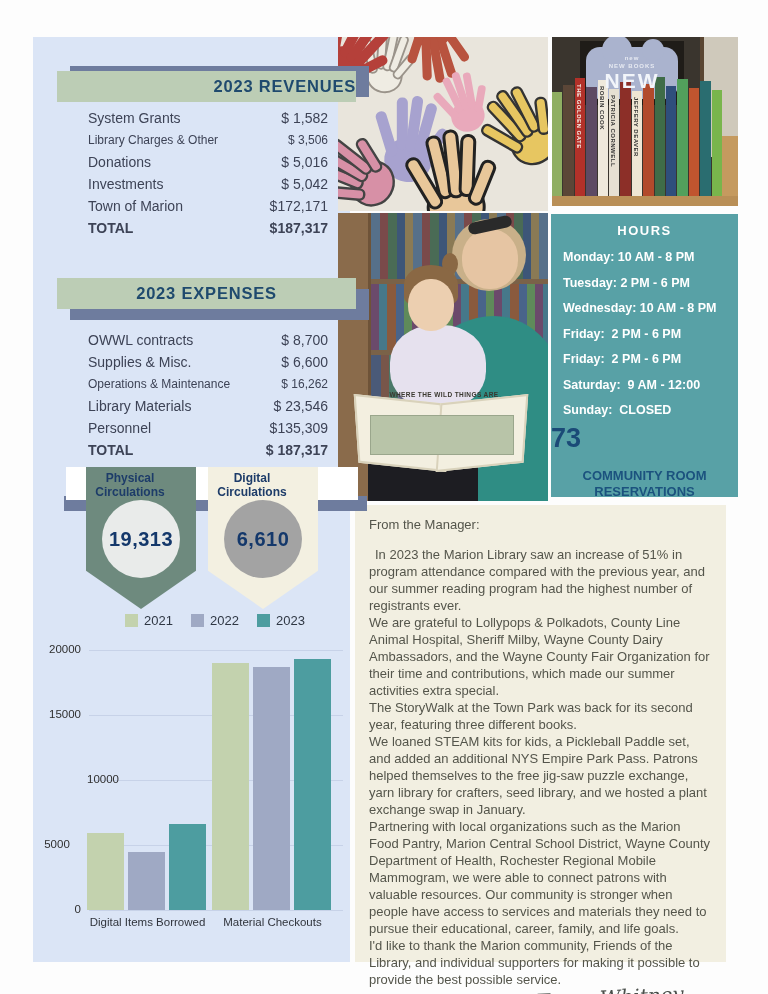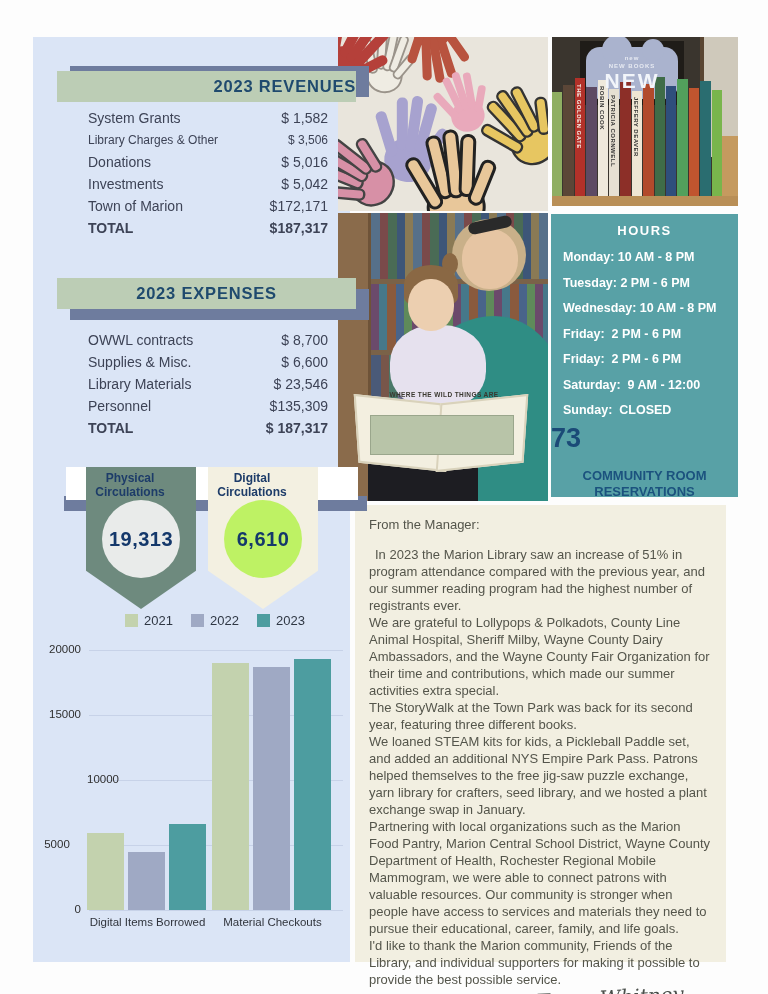--- a/index.html
+++ b/index.html
@@ -29,21 +29,21 @@
   .band-slate{left:64px;top:496px;width:303px;height:15px;background:#6e7c9e;z-index:4;}
   .band-white{left:66px;top:467px;width:292px;height:33px;background:#ffffff;z-index:5;}
   .pennant{top:467px;width:110px;height:142px;z-index:6;
            clip-path:polygon(0 0,100% 0,100% 73%,50% 100%,0 73%);}
   .pennant-1{left:86px;background:#6e8a7e;}
   .pennant-2{left:208px;background:#f3f0e1;}
   .pennant-label{position:absolute;left:0;top:5px;width:88px;text-align:center;
                  color:#1d3c69;font-weight:700;font-size:12px;line-height:1.15;}
   .pennant-circle{position:absolute;left:16px;top:33px;width:78px;height:78px;border-radius:50%;
                   display:flex;align-items:center;justify-content:center;}
-  .circle-1{background:#e9ebea;} .circle-2{background:#bef264;}
+  .circle-1{background:#e9ebea;} .circle-2{background:#a3a3a3;}
   .pennant-num{color:#14386b;font-weight:700;font-size:20px;letter-spacing:.5px;}
 
   
   .legend{left:75px;top:613px;width:280px;display:flex;justify-content:center;gap:18px;z-index:6;}
   .legend-item{display:flex;align-items:center;gap:6px;color:#2f3744;font-size:13px;font-weight:500;}
   .legend-chip{width:13px;height:13px;display:inline-block;}
 
   
   .chart{left:33px;top:640px;width:317px;height:300px;z-index:6;}
   .gridline{position:absolute;height:1px;background:#c7d2e8;left:56px;width:254px;}
@@ -155,20 +155,24 @@
     <span>2023 EXPENSES</span>
   </div>
   <div class="abs fin-table exp-table" id="expenses-rows">
       <div class="fin-row">
         <span class="fin-label">OWWL contracts</span>
         <span class="fin-val">$ 8,700</span>
       </div>
       <div class="fin-row">
         <span class="fin-label">Supplies &amp; Misc.</span>
         <span class="fin-val">$ 6,600</span>
+      </div>
+      <div class="fin-row condensed">
+        <span class="fin-label">Operations &amp; Maintenance</span>
+        <span class="fin-val">$ 16,262</span>
       </div>
       <div class="fin-row">
         <span class="fin-label">Library Materials</span>
         <span class="fin-val">$ 23,546</span>
       </div>
       <div class="fin-row">
         <span class="fin-label">Personnel</span>
         <span class="fin-val">$135,309</span>
       </div>
       <div class="fin-row total">

